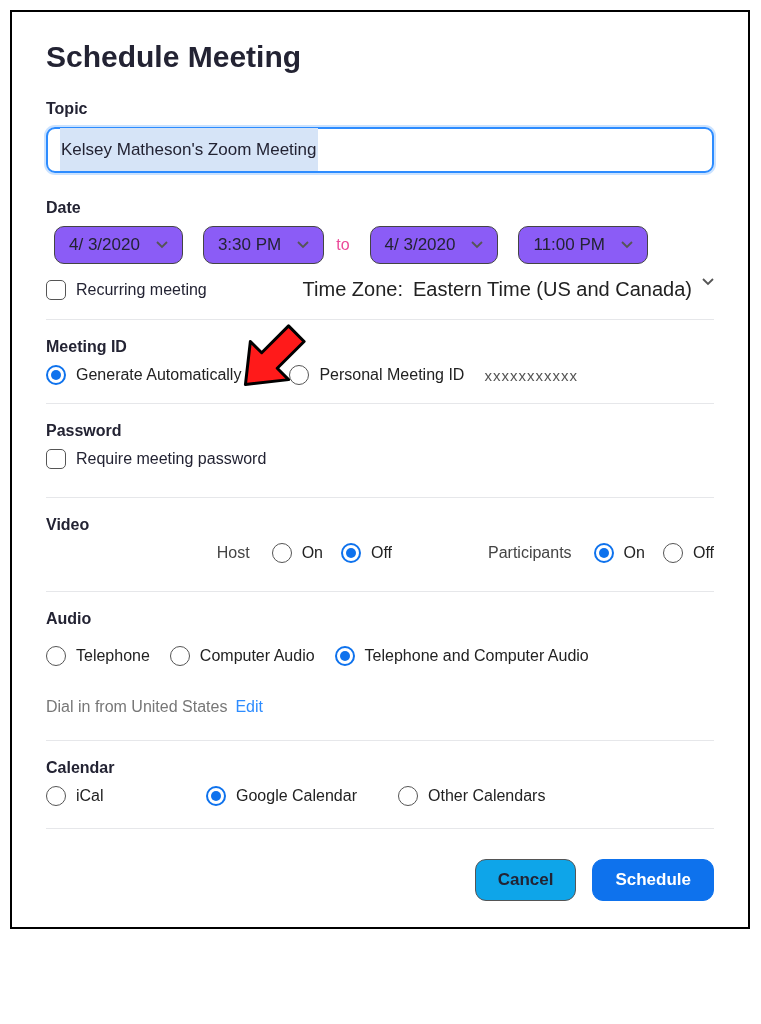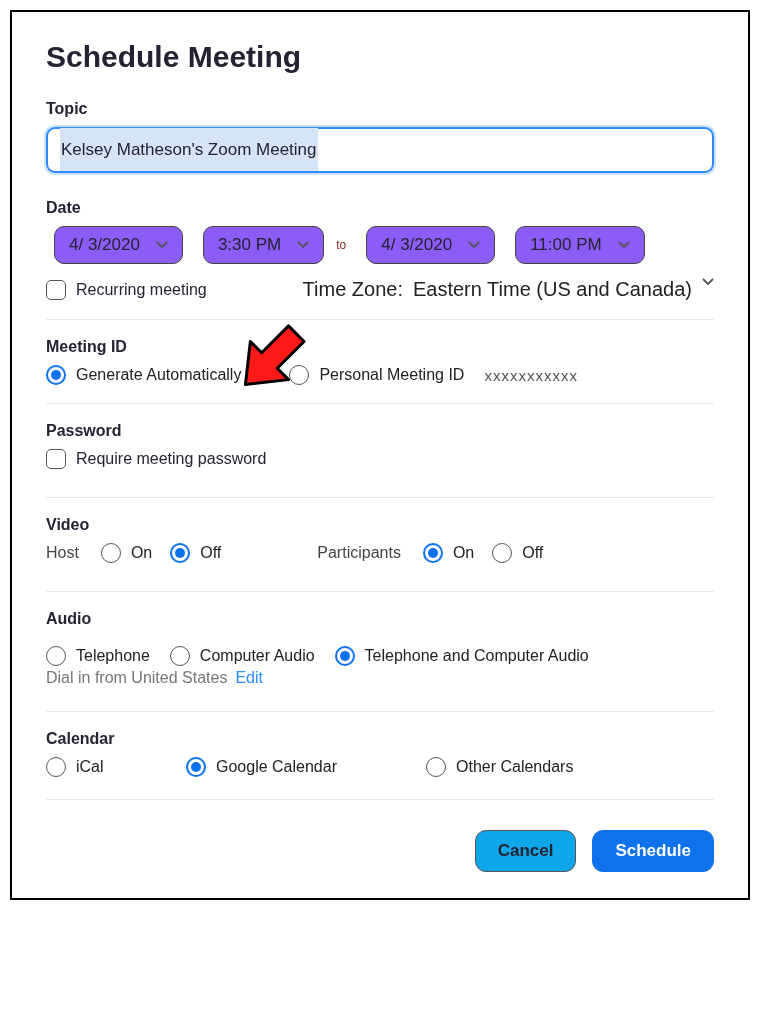--- a/index.html
+++ b/index.html
@@ -52,21 +52,21 @@
     gap: 12px;
     border: 1.5px solid #444;
     border-radius: 10px;
     padding: 8px 14px;
     font-size: 17px;
     color: #232333;
     background: #8b5cf6;
     margin-left: 8px;
   }
   .pill .chev { margin-left: 4px; }
-  .to-text { font-size: 12px; color: #7f1d1d; }
+  .to-text { font-size: 16px; color: #ec4899; }
   .row-flex {
     display: flex;
     align-items: center;
     gap: 10px;
     font-size: 16px;
     color: #232333;
   }
   .tz-row {
     display: flex;
     justify-content: space-between;
@@ -152,21 +152,21 @@
     position: absolute;
     pointer-events: none;
   }
   .dialog-wrap { position: relative; }
   .pmi-id { color:#555; letter-spacing:1px; font-size:15px; }
   .calendar-row {
     display: flex;
     align-items: center;
     font-size: 16px;
   }
-  .dial-row { display:flex; gap:8px; align-items:flex-end; font-size:16px; margin-top:3px; }
+  .dial-row { display:flex; gap:8px; align-items:flex-end; font-size:16px; margin-top:32px; }
 </style>
 </head>
 <body>
 
 <div class="dialog-wrap">
 <div class="dialog">
 
   <h1>Schedule Meeting</h1>
 
   <div class="section-label">Topic</div>
@@ -248,21 +248,21 @@
 
   <div class="section-label">Password</div>
   <div class="row-flex" style="margin-top:4px;">
     <span class="checkbox"></span>
     <span>Require meeting password</span>
   </div>
 
   <hr class="divider" style="margin-top:28px;">
 
   <div class="section-label">Video</div>
-  <div class="video-row" style="margin-top:6px;">
+  <div class="video-row" style="margin-top:6px;justify-content:flex-end;">
     <span class="lbl">Host</span>
     <div class="radio-row">
       <span class="radio"></span>
       <span>On</span>
     </div>
     <div class="radio-row">
       <span class="radio sel"></span>
       <span>Off</span>
     </div>
     <span class="gap"></span>
@@ -296,25 +296,25 @@
   </div>
   <div class="dial-row">
     <span class="muted">Dial in from United States</span>
     <span class="link">Edit</span>
   </div>
 
   <hr class="divider" style="margin-top:24px;">
 
   <div class="section-label">Calendar</div>
   <div class="calendar-row" style="margin-top:6px;">
-    <div class="radio-row" style="width:140px;">
+    <div class="radio-row" style="width:160px;">
       <span class="radio"></span>
       <span>iCal</span>
     </div>
-    <div class="radio-row" style="width:240px;">
+    <div class="radio-row" style="width:192px;">
       <span class="radio sel"></span>
       <span>Google Calendar</span>
     </div>
     <div class="radio-row">
       <span class="radio"></span>
       <span>Other Calendars</span>
     </div>
   </div>
 
   <hr class="divider" style="margin-top:22px;">

